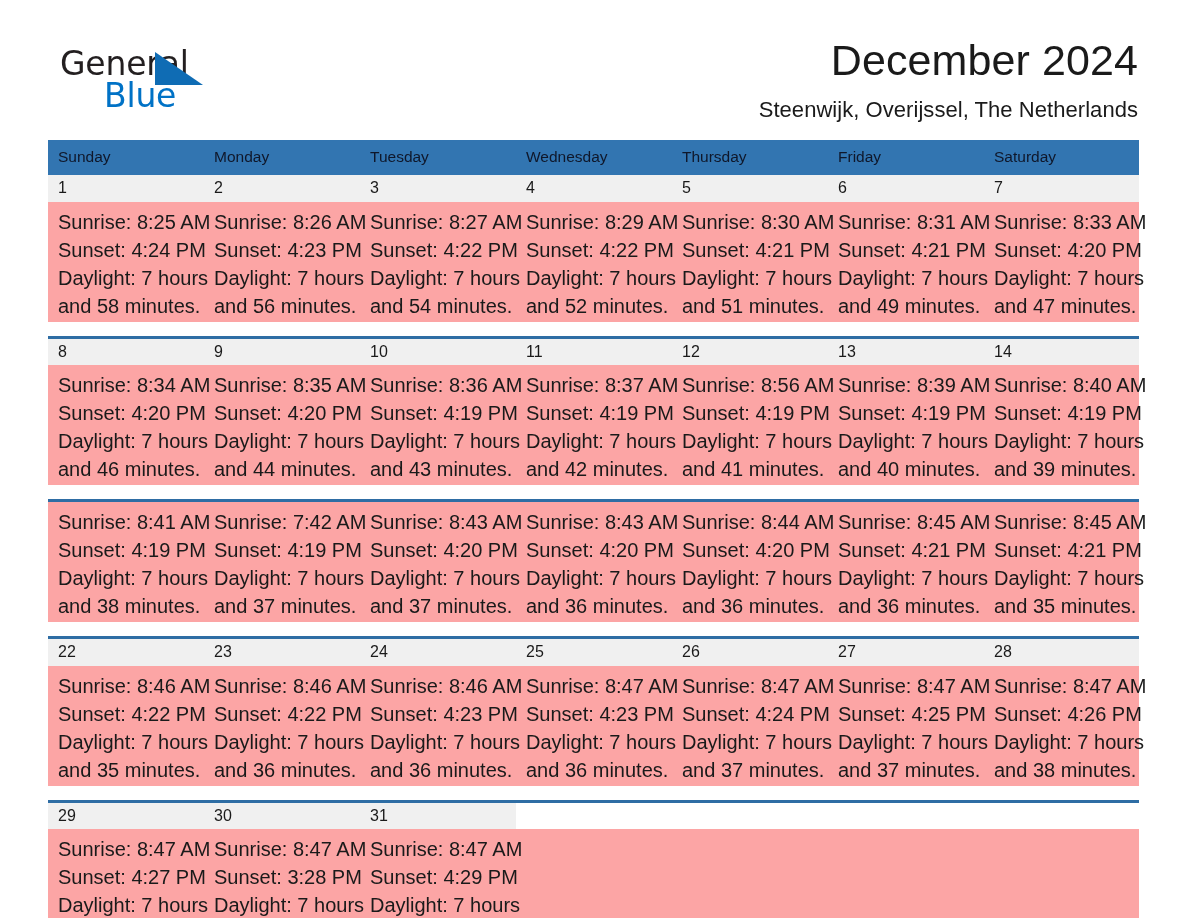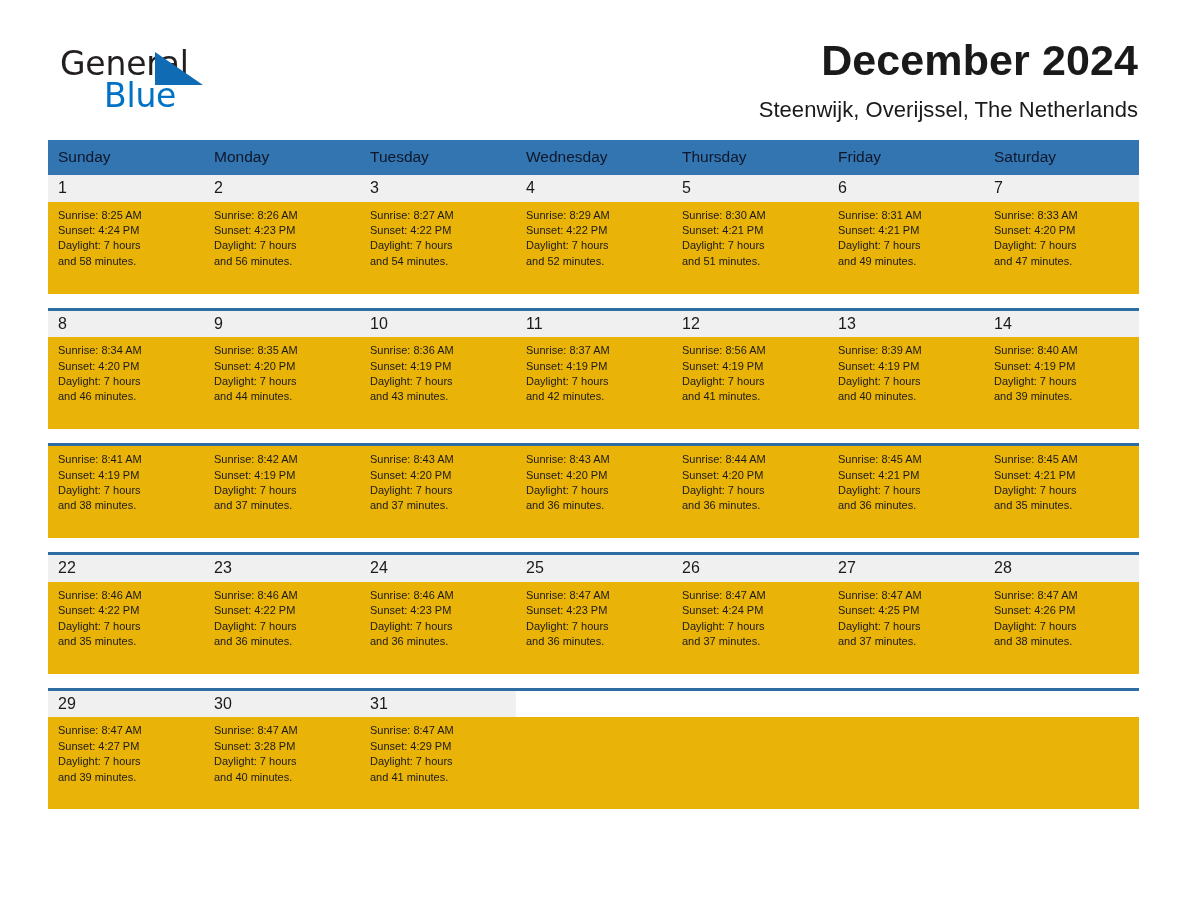--- a/index.html
+++ b/index.html
@@ -55,21 +55,21 @@
     font-family: "DejaVu Sans", sans-serif;
   }
   .title-wrap {
     position: absolute;
     right: 2px;
     top: 0;
     text-align: right;
   }
   .month-title {
     font-size: 43px;
-    font-weight: bold;
+    font-weight: normal;
     color: #1a1a1a;
     margin: 0;
     padding-top: 36px;
     letter-spacing: 0.1px;
   }
   .location {
     font-size: 22px;
     color: #1a1a1a;
     margin: 0;
     padding-top: 12px;
@@ -109,22 +109,22 @@
     background: #f0f0f0;
     font-size: 16px;
     color: #1a1a1a;
     padding: 4px 0 5px 10px;
     height: 25px;
     vertical-align: top;
     line-height: 1.1;
   }
   .daynum-row td.empty { background: #ffffff; }
   .detail-row td {
-    background: #eab308;
-    font-size: 11px;
+    background: #fca5a5;
+    font-size: 20px;
     color: #1a1a1a;
     padding: 6px 0 2px 10px;
     vertical-align: top;
     line-height: 1.40;
     height: 92px;
   }
   .detail-row td .ln { display: block; white-space: nowrap; }
 </style>
 </head>
 <body>
@@ -291,21 +291,21 @@
           <td colspan="7"></td>
         </tr>
         <tr class="detail-row">
           <td>
             <span class="ln">Sunrise: 8:41 AM</span>
             <span class="ln">Sunset: 4:19 PM</span>
             <span class="ln">Daylight: 7 hours</span>
             <span class="ln">and 38 minutes.</span>
           </td>
           <td>
-            <span class="ln">Sunrise: 8:42 AM</span>
+            <span class="ln">Sunrise: 7:42 AM</span>
             <span class="ln">Sunset: 4:19 PM</span>
             <span class="ln">Daylight: 7 hours</span>
             <span class="ln">and 37 minutes.</span>
           </td>
           <td>
             <span class="ln">Sunrise: 8:43 AM</span>
             <span class="ln">Sunset: 4:20 PM</span>
             <span class="ln">Daylight: 7 hours</span>
             <span class="ln">and 37 minutes.</span>
           </td>

